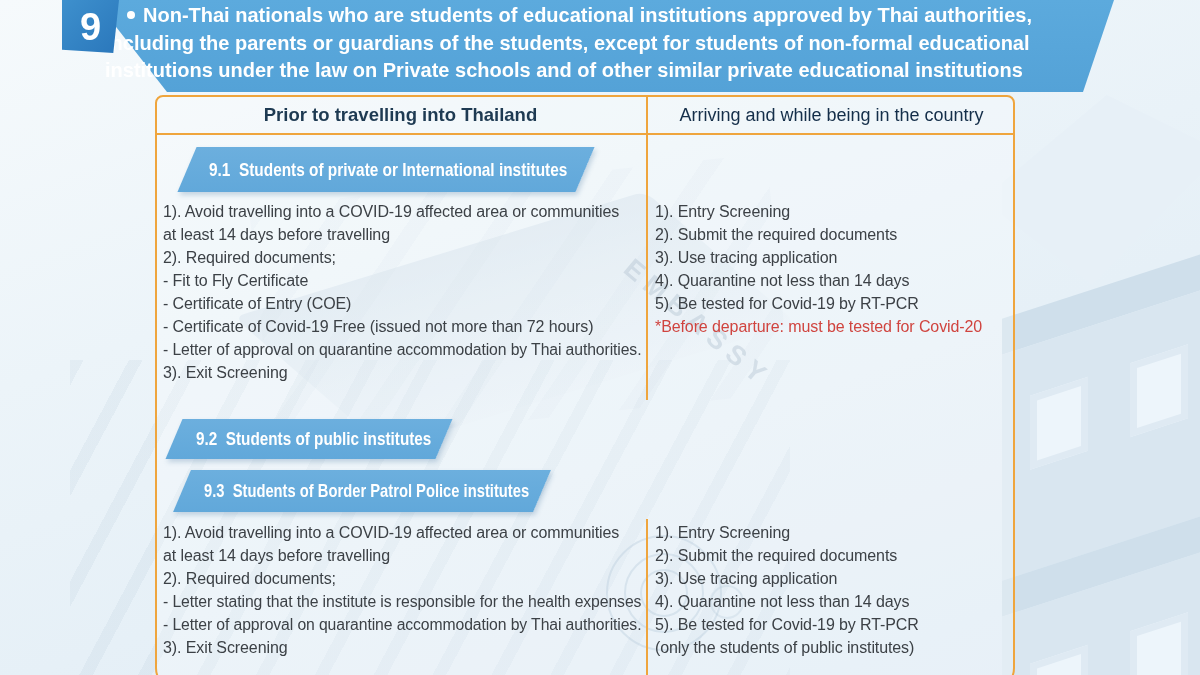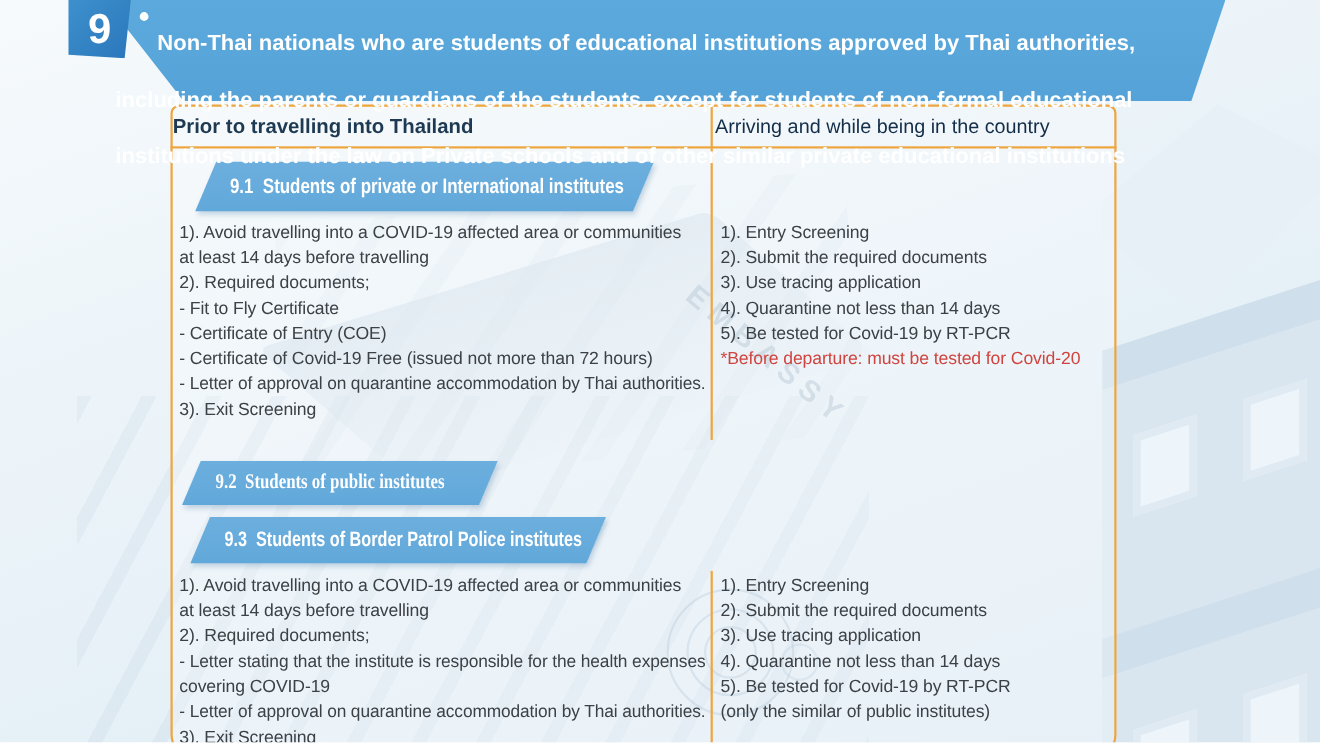--- a/index.html
+++ b/index.html
@@ -41,45 +41,45 @@
   .ripple{position:absolute;border:2px solid rgba(150,178,200,.35);border-radius:50%;}
   .r1{left:40px;top:24px;width:44px;height:44px;}
   .r2{left:24px;top:8px;width:76px;height:76px;}
   .r3{left:6px;top:-10px;width:112px;height:112px;}
   .r4{left:110px;top:40px;width:30px;height:30px;border-color:rgba(150,178,200,.28);}
   
   .banner{position:absolute;left:0;top:0;width:1200px;height:92px;z-index:3;}
   .banner-bg{position:absolute;inset:0;background:linear-gradient(180deg,#5caadd,#54a2d7);
     clip-path:polygon(95px 0,1114px 0,1083px 92px,167px 92px);}
   .banner-text{position:absolute;left:105px;top:2px;z-index:2;}
-  .banner-text .bline{line-height:27.5px;font-size:20px;font-weight:bold;color:#ffffff;white-space:pre;margin-top:24px;}
+  .banner-text .bline{line-height:27.5px;font-size:20px;font-weight:bold;color:#ffffff;white-space:pre;}
   .banner-text .bline:first-child{margin-left:38px;}
   .badge{position:absolute;left:62px;top:0;width:57px;height:53px;z-index:3;
     background:linear-gradient(135deg,#3e90cd,#2a77bb);
     clip-path:polygon(0 0,100% 0,90% 100%,0 94%);
     display:flex;align-items:center;justify-content:center;}
   .badge span{color:#fff;font-size:38px;font-weight:bold;line-height:1;}
   .bullet-dot{position:absolute;left:127px;top:11px;width:8px;height:8px;border-radius:50%;background:#fff;z-index:3;}
   
   .table-frame{position:absolute;left:155px;top:95px;width:860px;height:595px;box-sizing:border-box;
     border:2px solid #efa53d;border-radius:8px 8px 22px 22px;background:rgba(255,255,255,.28);z-index:1;}
   .hdr-sep{position:absolute;left:155px;top:133px;width:860px;height:2px;background:#efa53d;z-index:2;}
   .col-divider{position:absolute;left:646px;width:2px;background:#efa53d;z-index:2;}
   .div-a{top:97px;height:303px;}
   .div-b{top:519px;height:165px;}
-  .col-header{position:absolute;top:97px;height:36px;display:flex;align-items:center;justify-content:flex-start;z-index:2;}
+  .col-header{position:absolute;top:97px;height:36px;display:flex;align-items:center;justify-content:center;z-index:2;}
   .col-header.left{left:157px;width:487px;font-size:18.5px;font-weight:600;color:#1e3a52;}
   .col-header.right{left:650px;width:363px;font-size:18px;font-weight:normal;color:#142e49;}
   
   .ribbon{position:absolute;z-index:2;display:flex;align-items:center;padding-left:22px;box-sizing:border-box;}
   .ribbon .ribbon-bg{position:absolute;inset:0;background:linear-gradient(180deg,#6cafde,#61a8da);
     transform:skewX(-23deg);box-shadow:3px 3px 5px rgba(52,104,150,.25);}
   .ribbon .rlabel{position:relative;color:#fff;font-weight:bold;font-size:19px;white-space:pre;z-index:1;}
   .ribbon-91{left:187px;top:147px;width:398px;height:45px;}
-  .ribbon-92{left:174px;top:419px;width:270px;height:40px;font-family:Liberation Serif, serif;}
+  .ribbon-92{left:174px;top:419px;width:270px;height:40px;}
   .ribbon-93{left:182px;top:470px;width:360px;height:42px;}
   
   .req-list{position:absolute;z-index:2;color:#3c4146;font-size:16px;letter-spacing:-.1px;}
   .req-list .line{line-height:23px;height:23px;}
   .fit{display:inline-block;white-space:pre;}
   .s1-left{left:163px;top:200px;width:480px;}
   .s1-right{left:655px;top:200px;width:358px;}
   .s2-left{left:163px;top:521px;width:480px;}
   .s2-right{left:655px;top:521px;width:358px;}
   .red{color:#d0443f;}
@@ -169,27 +169,26 @@
     <div class="line"><span class="fit">4). Quarantine not less than 14 days</span></div>
     <div class="line"><span class="fit">5). Be tested for Covid-19 by RT-PCR</span></div>
     <div class="line red"><span class="fit">*Before departure: must be tested for Covid-20</span></div>
   </div>
 
   <div class="req-list s2-left">
     <div class="line"><span class="fit">1). Avoid travelling into a COVID-19 affected area or communities</span></div>
     <div class="line"><span class="fit">at least 14 days before travelling</span></div>
     <div class="line"><span class="fit">2). Required documents;</span></div>
     <div class="line"><span class="fit" style="transform-origin: left center; transform: scaleX(0.9856);">- Letter stating that the institute is responsible for the health expenses</span></div>
-    <div class="line"><span class="fit">covering COVID-19</span></div>
     <div class="line"><span class="fit" style="transform-origin: left center; transform: scaleX(0.9835);">- Letter of approval on quarantine accommodation by Thai authorities.</span></div>
     <div class="line"><span class="fit">3). Exit Screening</span></div>
   </div>
 
   <div class="req-list s2-right">
     <div class="line"><span class="fit">1). Entry Screening</span></div>
     <div class="line"><span class="fit">2). Submit the required documents</span></div>
     <div class="line"><span class="fit">3). Use tracing application</span></div>
     <div class="line"><span class="fit">4). Quarantine not less than 14 days</span></div>
     <div class="line"><span class="fit">5). Be tested for Covid-19 by RT-PCR</span></div>
-    <div class="line"><span class="fit">(only the similar of public institutes)</span></div>
+    <div class="line"><span class="fit">(only the students of public institutes)</span></div>
   </div>
 
 </div>
 
 </body></html>

